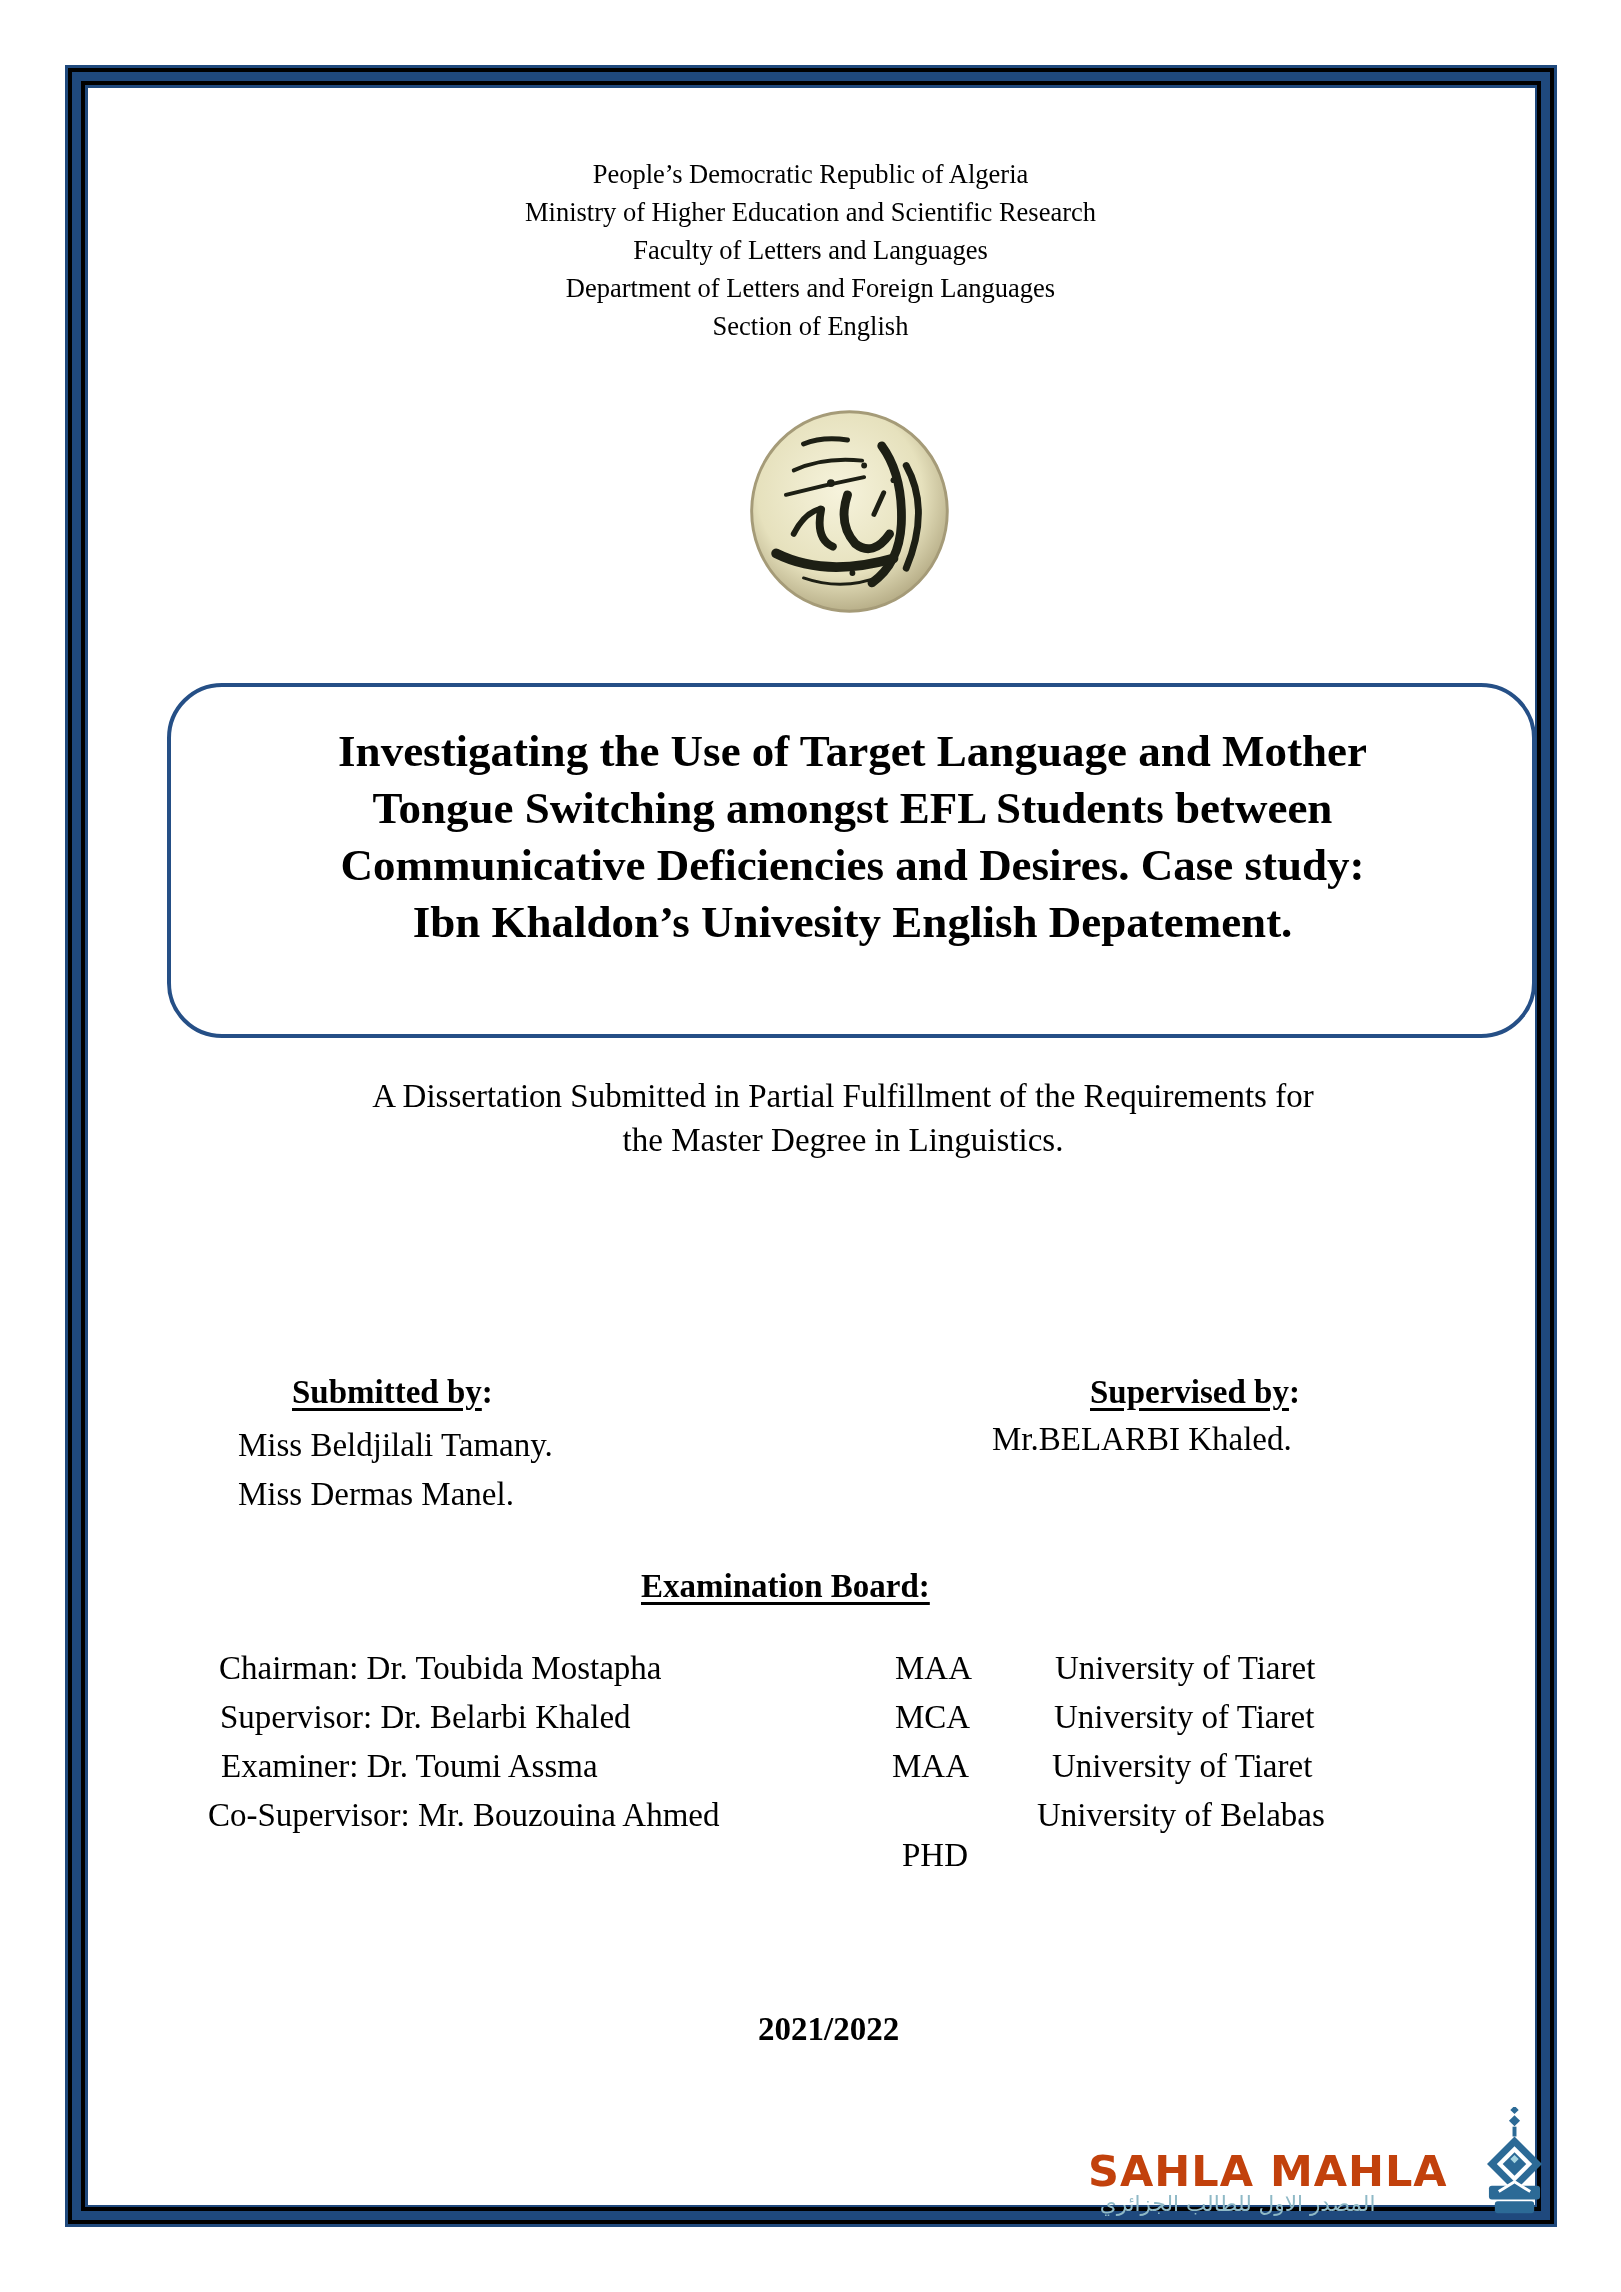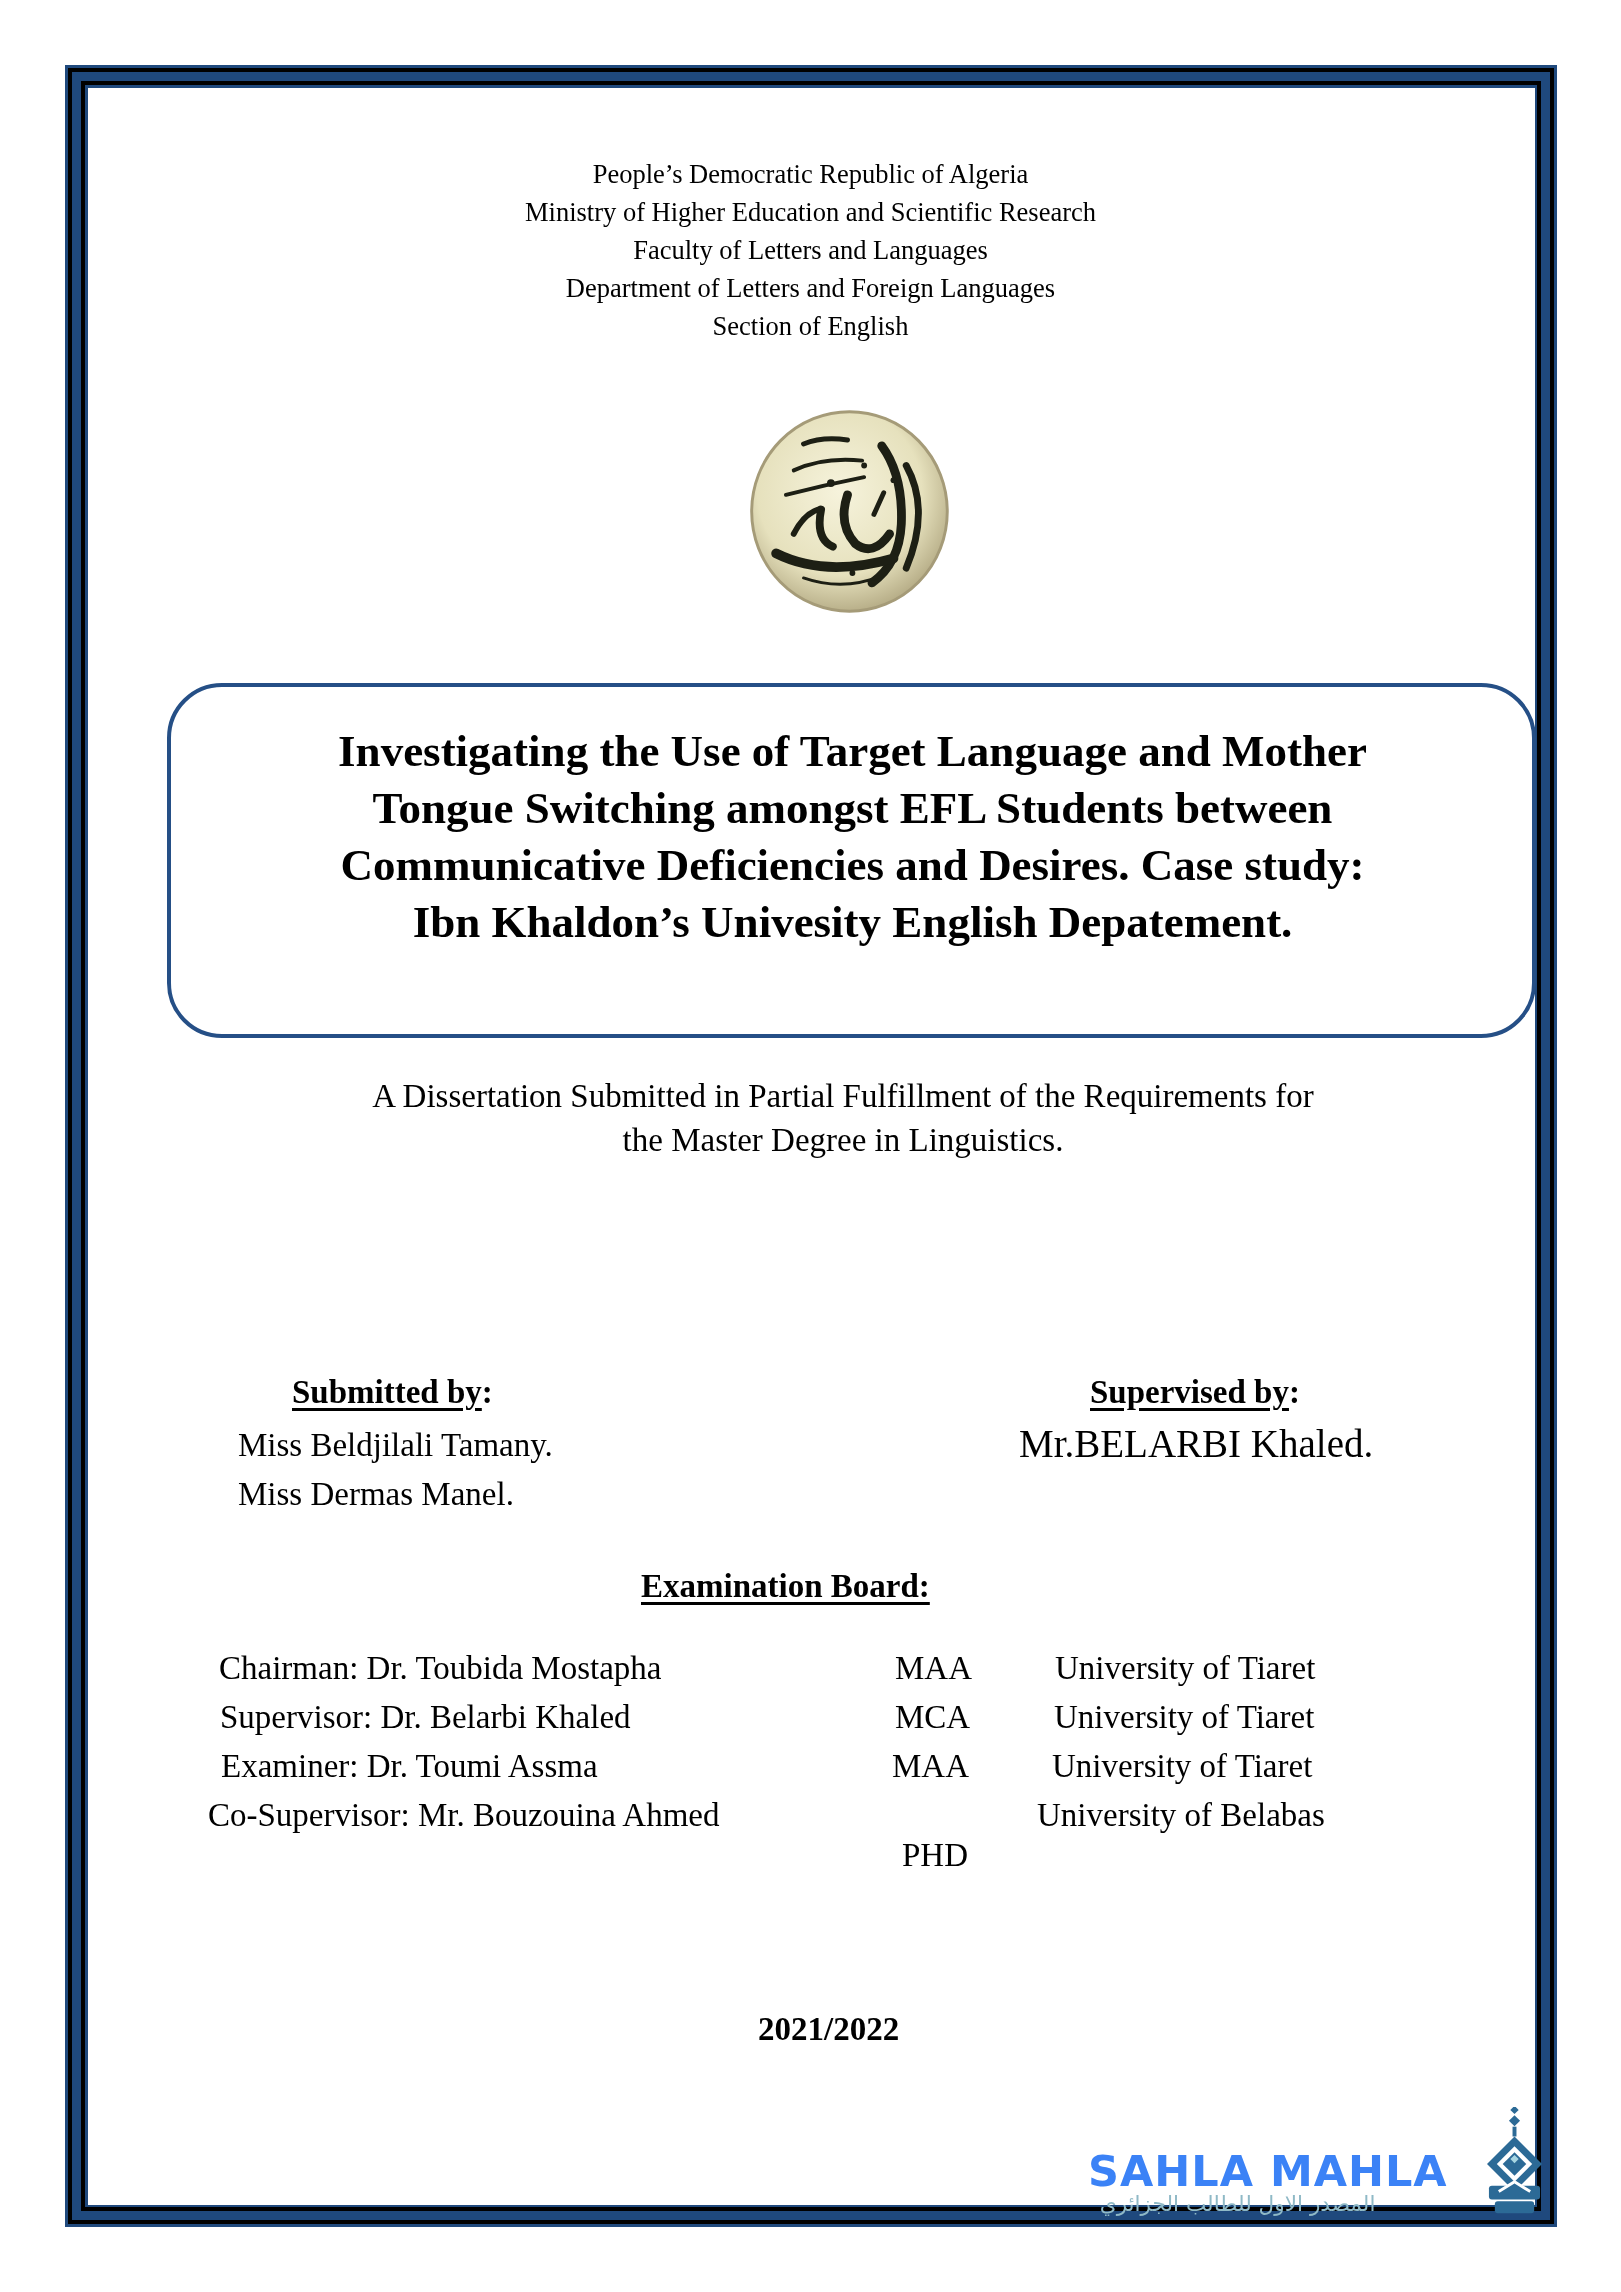--- a/index.html
+++ b/index.html
@@ -30,36 +30,36 @@
   .title div { white-space: nowrap; }
 
   .subtitle { left: 147px; width: 1392px; top: 1074px; font-size: 33px; line-height: 44px; }
 
   .sub-label { left: 292px; top: 1374px; font-size: 33px; font-weight: bold; white-space: nowrap; }
   .sub-label u { text-decoration: underline; text-decoration-thickness: 2.9px; text-underline-offset: 4.9px; }
   .sub-names { left: 238px; top: 1421px; font-size: 33px; line-height: 49px; white-space: nowrap; }
 
   .sup-label { left: 1090px; top: 1374px; font-size: 33px; font-weight: bold; white-space: nowrap; }
   .sup-label u { text-decoration: underline; text-decoration-thickness: 2.9px; text-underline-offset: 4.9px; }
-  .sup-name { left: 1019px; top: 1421px; font-size: 39px; white-space: nowrap; }
+  .sup-name { left: 992px; top: 1421px; font-size: 33px; white-space: nowrap; }
 
   .board-title { left: 641px; top: 1568px; font-size: 33px; font-weight: bold; white-space: nowrap; }
   .board-title u { text-decoration: underline; text-decoration-thickness: 2.9px; text-underline-offset: 4.9px; }
 
   .board { left: 0; top: 0; }
   .board .row { position: absolute; font-size: 33px; white-space: nowrap; line-height: 39px; }
   .board .col-role { position: absolute; white-space: nowrap; }
   .board .col-rank { position: absolute; white-space: nowrap; }
   .board .col-univ { position: absolute; white-space: nowrap; }
 
   .year { left: 758px; top: 2011px; font-size: 33px; font-weight: bold; white-space: nowrap; }
 
   .watermark { left: 1088px; top: 2107px; width: 451px; height: 116px; }
   .wm-text { position: absolute; left: 0; top: 39px; font-family: "DejaVu Sans", sans-serif;
-             font-size: 43px; font-weight: bold; letter-spacing: 1px; color: #3b82f6; white-space: nowrap; }
+             font-size: 43px; font-weight: bold; letter-spacing: 1px; color: #c2410c; white-space: nowrap; }
   .wm-arabic { position: absolute; left: 11.8px; top: 84px; font-family: "DejaVu Sans", sans-serif;
                font-size: 21.6px; color: #8fb9c6; white-space: nowrap; direction: rtl; }
   .wm-emblem { position: absolute; left: 397px; top: 0; width: 59px; height: 116px; }
 </style>
 </head>
 <body>
 
 <div class="frame">
   <div class="l1"></div>
   <div class="l2"></div>

